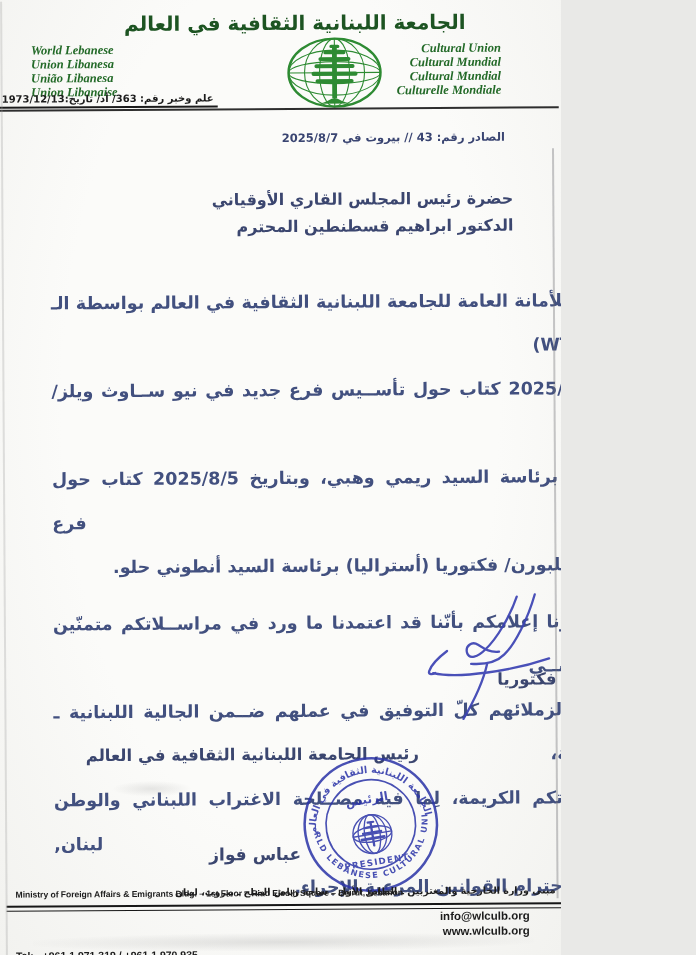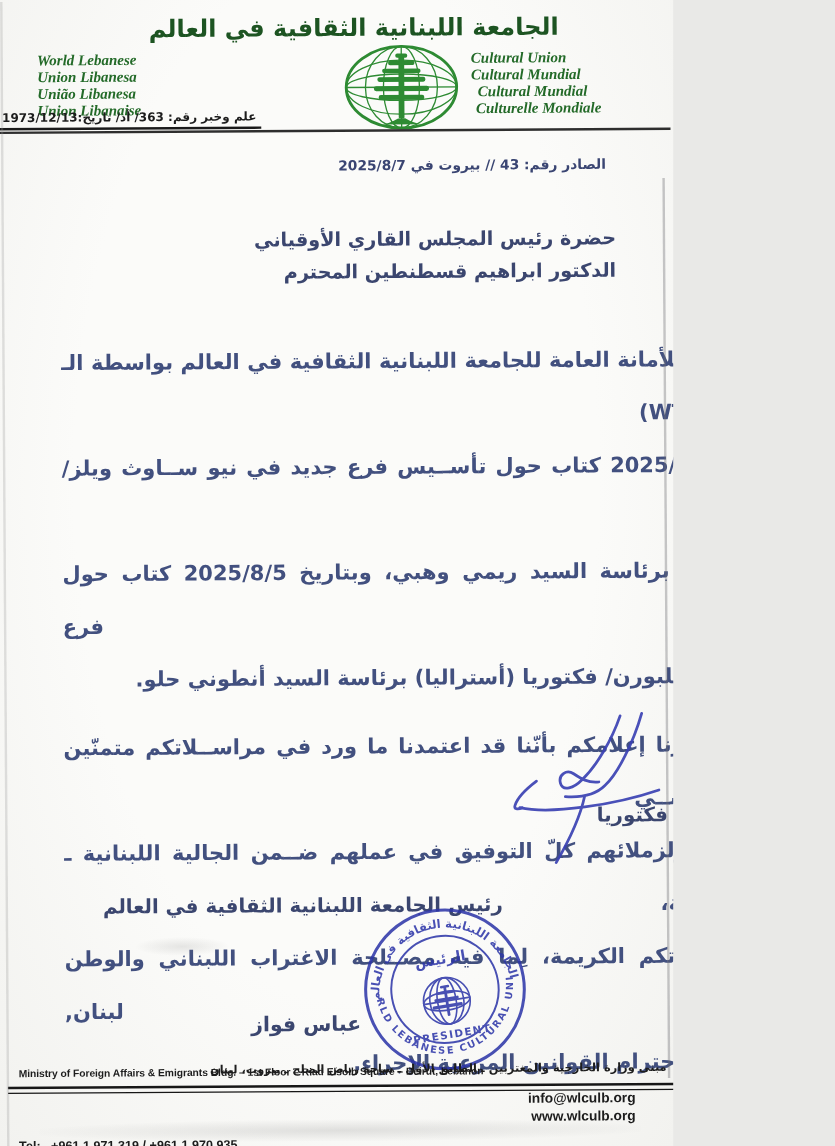--- a/index.html
+++ b/index.html
@@ -19,21 +19,21 @@
   .title-ar{
     position:absolute;top:11px;left:0;right:0;padding-left:34px;
     text-align:center;font-size:20px;font-weight:bold;color:#1d5422;
     letter-spacing:.2px;
   }
   .org-block{position:absolute;top:40px;left:0;right:0;height:70px;}
   .globe-logo{position:absolute;left:288px;top:-6px;}
   .org-col{position:absolute;font-family:"Liberation Serif","DejaVu Serif",serif;
     font-style:italic;font-weight:bold;font-size:12.5px;color:#236a28;line-height:14px;}
   .org-left{right:404px;top:2px;}
-  .org-right{left:366px;top:2px;text-align:center;}
+  .org-right{left:366px;top:2px;text-align:right;}
   .org-left .org-line:nth-child(1){margin-right:0;}
   .org-left .org-line:nth-child(2){}
   .org-left .org-line:nth-child(3){margin-right:23px;}
   .org-left .org-line:nth-child(4){margin-right:37px;}
   .org-right .org-line:nth-child(1){margin-left:0;}
   .org-right .org-line:nth-child(2){margin-left:12px;}
   .org-right .org-line:nth-child(3){margin-left:23px;}
   .org-right .org-line:nth-child(4){margin-left:33px;}
 
   .reg-note{

